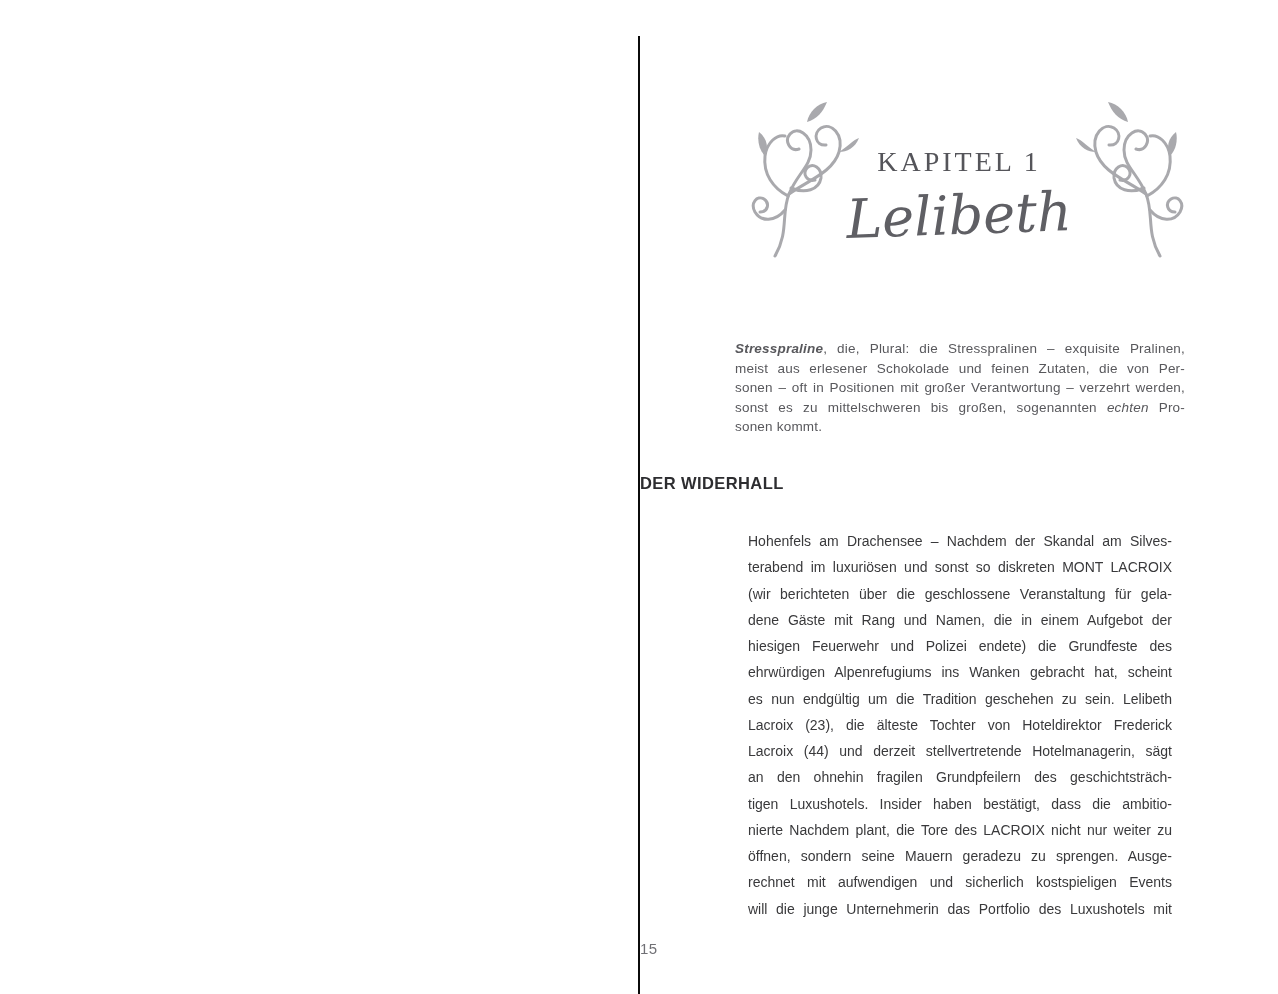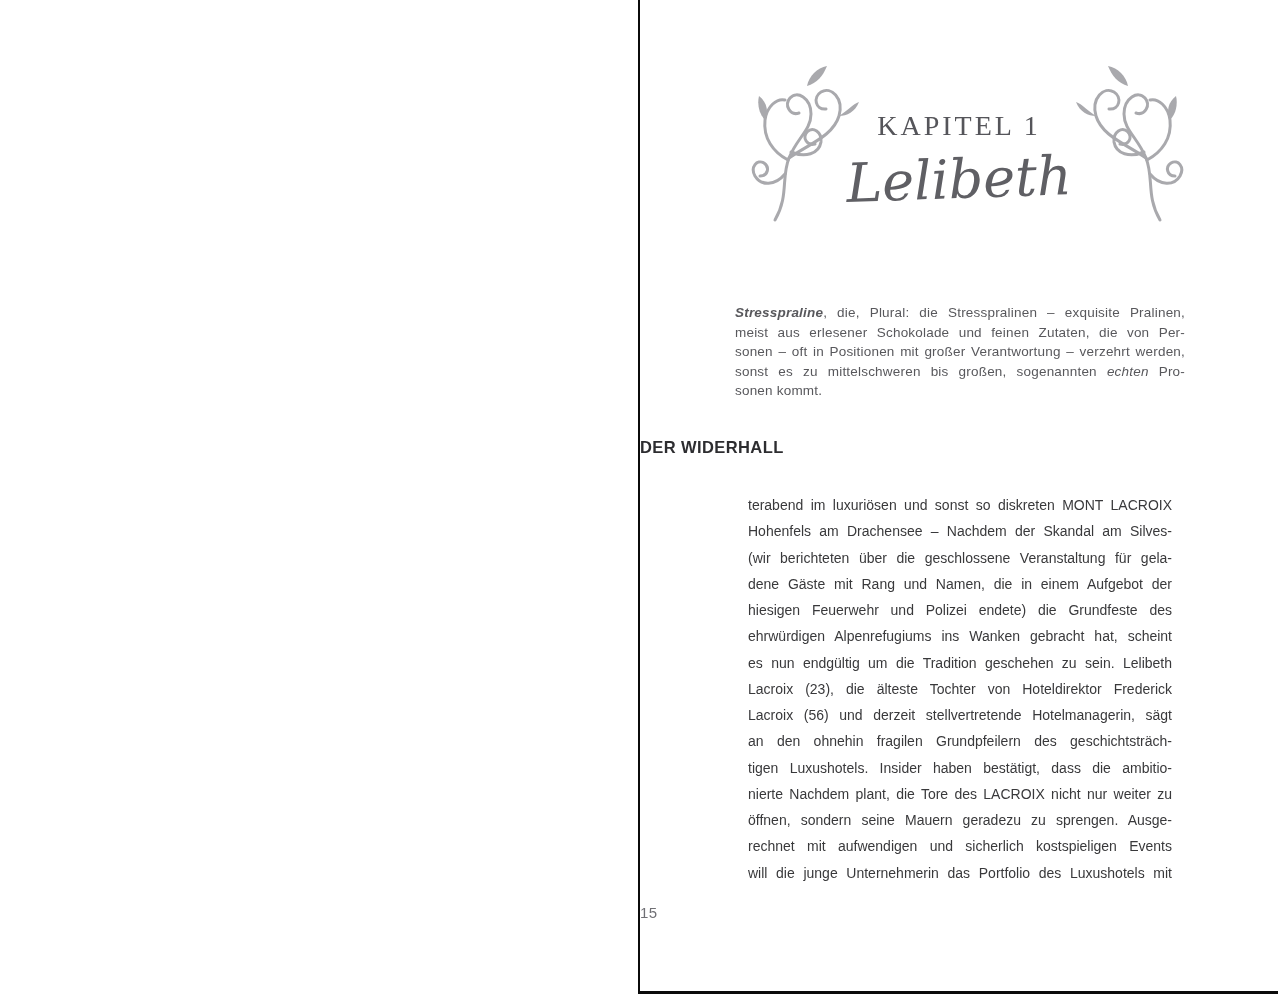--- a/index.html
+++ b/index.html
@@ -2,21 +2,21 @@
 <html lang="de"><head>
 <meta charset="utf-8">
 <title>Book page</title>
 <style>
   html, body { margin: 0; padding: 0; background: #ffffff; }
   body {
     width: 1278px; height: 994px;
     position: relative; overflow: hidden;
     font-family: "Liberation Sans", sans-serif;
   }
-  .spread { position: absolute; inset: 0; background: #ffffff; }
+  .spread { position: absolute; inset: 0; background: #ffffff; margin-top: 36px; }
 
   .left-page { position: absolute; left: 0; top: 0; width: 638px; height: 994px; background: #ffffff; }
 
   .divider-v { position: absolute; left: 638px; top: 0; width: 2px; height: 992px; background: #0b0b0b; }
   .divider-h { position: absolute; left: 638px; top: 991px; width: 640px; height: 3px; background: #0b0b0b; }
 
   .right-page { position: absolute; left: 640px; top: 0; width: 638px; height: 991px; background: #ffffff; }
 
   .ornament { position: absolute; top: 56px; width: 120px; height: 167px; }
   .ornament.orn-left  { left: 105px; }
@@ -120,29 +120,29 @@
         <div class="line"><span class="bi">Stresspraline</span><span>, die, Plural: die Stresspralinen – exquisite Pralinen,</span></div>
         <div class="line"><span>meist aus erlesener Schokolade und feinen Zutaten, die von Per-</span></div>
         <div class="line"><span>sonen – oft in Positionen mit großer Verantwortung – verzehrt werden,</span></div>
         <div class="line"><span>sonst es zu mittelschweren bis großen, sogenannten </span><span class="i">echten</span><span> Pro-</span></div>
         <div class="line"><span>sonen kommt.</span></div>
       </div>
 
     <h2 class="section-heading">DER WIDERHALL</h2>
 
     <div class="article-body para">
+        <div class="line"><span>Hohenfels am Drachensee – Nachdem der Skandal am Silves-</span></div>
         <div class="line"><span>terabend im luxuriösen und sonst so diskreten MONT LACROIX</span></div>
-        <div class="line"><span>Hohenfels am Drachensee – Nachdem der Skandal am Silves-</span></div>
         <div class="line"><span>(wir berichteten über die geschlossene Veranstaltung für gela-</span></div>
         <div class="line"><span>dene Gäste mit Rang und Namen, die in einem Aufgebot der</span></div>
         <div class="line"><span>hiesigen Feuerwehr und Polizei endete) die Grundfeste des</span></div>
         <div class="line"><span>ehrwürdigen Alpenrefugiums ins Wanken gebracht hat, scheint</span></div>
         <div class="line"><span>es nun endgültig um die Tradition geschehen zu sein. Lelibeth</span></div>
         <div class="line"><span>Lacroix (23), die älteste Tochter von Hoteldirektor Frederick</span></div>
-        <div class="line"><span>Lacroix (56) und derzeit stellvertretende Hotelmanagerin, sägt</span></div>
+        <div class="line"><span>Lacroix (44) und derzeit stellvertretende Hotelmanagerin, sägt</span></div>
         <div class="line"><span>an den ohnehin fragilen Grundpfeilern des geschichtsträch-</span></div>
         <div class="line"><span>tigen Luxushotels. Insider haben bestätigt, dass die ambitio-</span></div>
         <div class="line"><span>nierte Nachdem plant, die Tore des LACROIX nicht nur weiter zu</span></div>
         <div class="line"><span>öffnen, sondern seine Mauern geradezu zu sprengen. Ausge-</span></div>
         <div class="line"><span>rechnet mit aufwendigen und sicherlich kostspieligen Events</span></div>
         <div class="line"><span>will die junge Unternehmerin das Portfolio des Luxushotels mit</span></div>
       </div>
 
     <div class="page-number">15</div>
 

